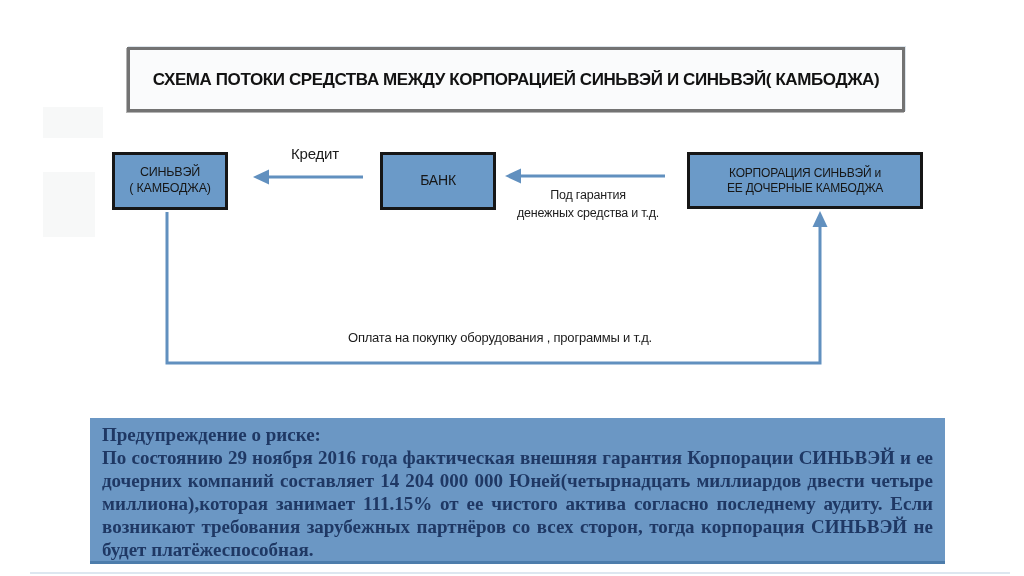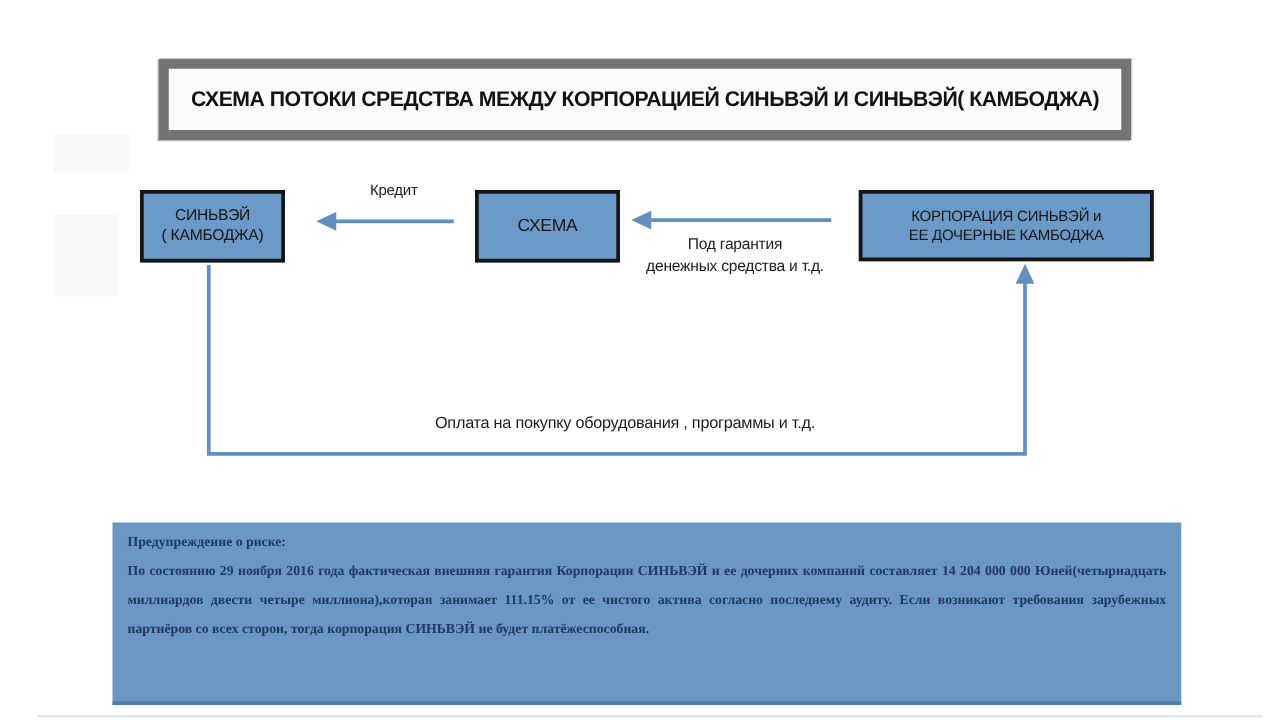--- a/index.html
+++ b/index.html
@@ -3,21 +3,21 @@
 <meta charset="utf-8">
 <style>
   html,body{margin:0;padding:0;background:#ffffff;}
   .stage{
     position:relative;width:1024px;height:576px;background:#ffffff;overflow:hidden;
     font-family:"Liberation Sans",sans-serif;
   }
   
   .title-box{
     position:absolute;left:127px;top:47px;width:778px;height:65px;
-    border:8px solid #737373;background:#fafbfc;box-sizing:border-box;
+    border:3px solid #737373;background:#fafbfc;box-sizing:border-box;
     display:flex;align-items:center;justify-content:center;
     box-shadow:-1px 1px 0 rgba(40,40,40,.35), 1px -1px 0 rgba(120,150,180,.25);
   }
   .title-box span{
     font-size:17px;font-weight:bold;color:#121212;letter-spacing:-0.4px;
     text-align:center;padding:0 10px;white-space:nowrap;
   }
   
   .ghost{position:absolute;background:#f7f8f8;}
   .ghost1{left:43px;top:107px;width:60px;height:31px;}
@@ -28,30 +28,30 @@
     display:flex;flex-direction:column;align-items:center;justify-content:center;
     color:#161616;text-align:left;line-height:1.25;letter-spacing:-0.2px;
   }
   .node-cambodia{left:112px;top:152px;width:116px;height:58px;font-size:12.5px;}
   .node-bank{left:380px;top:152px;width:116px;height:58px;font-size:14px;}
   .node-corp{left:687px;top:152px;width:236px;height:57px;font-size:12px;}
   
   .connectors{position:absolute;left:0;top:0;width:1024px;height:576px;pointer-events:none;}
   
   .lbl{position:absolute;color:#1c1c1c;letter-spacing:-0.2px;text-align:center;line-height:1.25;}
-  .lbl-credit{left:270px;top:145px;width:90px;font-size:12px;}
+  .lbl-credit{left:270px;top:145px;width:90px;font-size:15px;}
   .lbl-pledge{left:478px;top:186px;width:220px;font-size:12.5px;line-height:1.45;}
   .lbl-payment{left:280px;top:330px;width:440px;font-size:13px;}
   
   .warning{
     position:absolute;left:90px;top:418px;width:855px;height:146px;box-sizing:border-box;
     background:#6b97c4;border-bottom:3px solid #4d7dab;
     padding:5px 12px 0 12px;
     font-family:"Liberation Serif",serif;font-weight:bold;color:#1f3864;
-    font-size:11px;line-height:23px;text-align:justify;
+    font-size:19px;line-height:23px;text-align:justify;
   }
   .warning .w-title{display:block;text-align:left;}
   .bottom-line{position:absolute;left:30px;top:572px;width:980px;height:2px;background:#dde7f0;}
 </style>
 </head>
 <body>
 
 <div class="stage">
 
   <div class="title-box">
@@ -60,21 +60,21 @@
 
   <div class="ghost ghost1"></div>
   <div class="ghost ghost2"></div>
 
   <div class="node node-cambodia">
     <span>СИНЬВЭЙ</span>
     <span>( КАМБОДЖА)</span>
   </div>
 
   <div class="node node-bank">
-    <span>СХЕМА</span>
+    <span>БАНК</span>
   </div>
 
   <div class="node node-corp">
     <span>КОРПОРАЦИЯ СИНЬВЭЙ  и</span>
     <span>ЕЕ ДОЧЕРНЫЕ КАМБОДЖА</span>
   </div>
 
   <svg class="connectors" viewBox="0 0 1024 576">
 
     <g>

